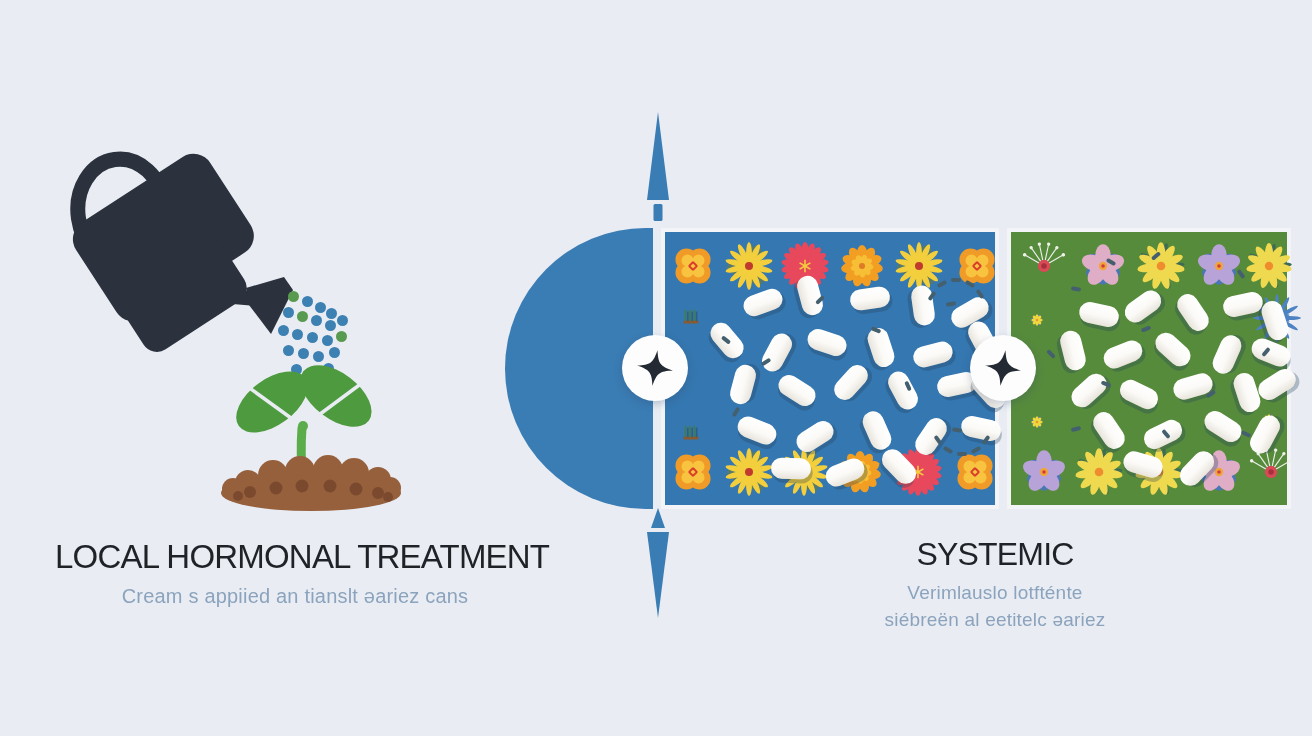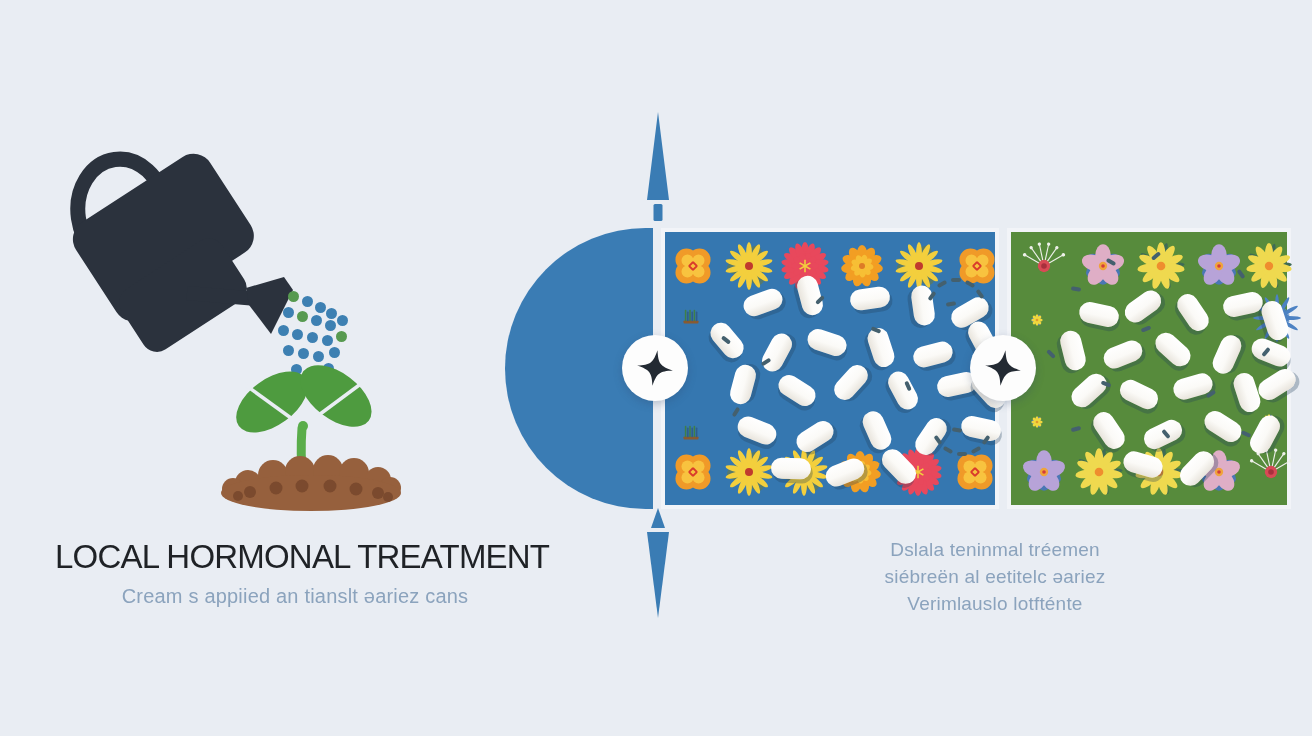--- a/index.html
+++ b/index.html
@@ -711,18 +711,18 @@
     <svg width="46" height="46" viewBox="-23 -23 46 46">
       <path d="M0 -18 C2.6 -4.8 4.8 -2.6 18 0 C4.8 2.6 2.6 4.8 0 18 C-2.6 4.8 -4.8 2.6 -18 0 C-4.8 -2.6 -2.6 -4.8 0 -18 Z" transform="rotate(8)" fill="#232a33"></path>
     </svg>
   </div>
 
   <div class="caption left" style="left:55px;top:538px;width:480px;">
     <h2>LOCAL HORMONAL TREATMENT</h2>
     <div class="sub">Cream s appiied an tianslt əariez cans</div>
   </div>
   <div class="caption right" style="left:785px;top:536px;width:420px;">
-    <div class="sub">Dslala teninmal tréemen</div>
+    <h2>SYSTEMIC</h2>
+    <div class="sub">Verimlauslo lotfténte</div>
     <div class="sub">siébreën al eetitelc əariez</div>
-    <div class="sub">Verimlauslo lotfténte</div>
   </div>
 
 </div>
 
 </body></html>

